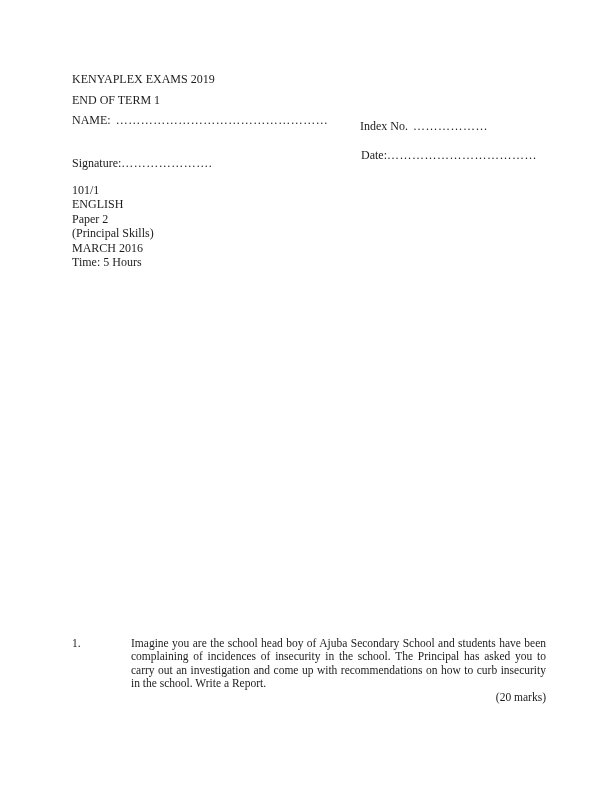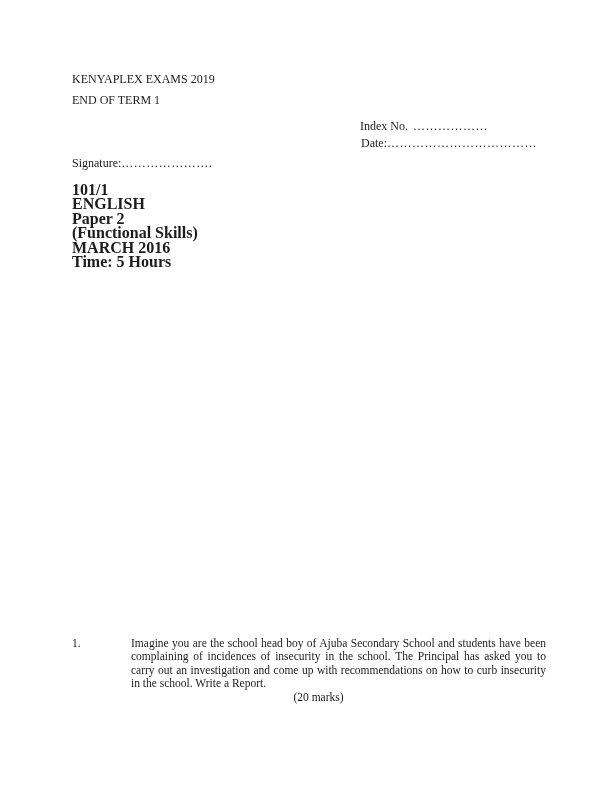--- a/index.html
+++ b/index.html
@@ -22,22 +22,22 @@
     font-weight: normal;
     line-height: 14px;
     white-space: nowrap;
   }
   .dots { letter-spacing: 0.5px; }
   .dots.gapped { padding-left: 5px; }
 
   .paper-info {
     left: 72px;
     top: 183px;
-    font-size: 16px;
-    font-weight: bold;
+    font-size: 12px;
+    font-weight: normal;
     line-height: 14.4px;
   }
 
   .question-block {
     left: 72px;
     top: 637px;
     width: 474px;
     display: flex;
     align-items: flex-start;
     font-size: 11.5px;
@@ -48,50 +48,53 @@
     flex: 0 0 19px;
   }
   .q-body {
     width: 455px;
   }
   .q-text {
     text-align: justify;
     margin-left: 40px;
   }
   .q-marks {
-    text-align: center;
+    text-align: right;
   }
 </style>
 </head>
 <body>
 
 <div class="page">
 
   <div class="abs bold-line" style="left:72px; top:72px;">KENYAPLEX EXAMS 2019</div>
 
   <div class="abs bold-line" style="left:72px; top:93px;">END OF TERM 1</div>
 
+  <div class="abs bold-line" style="left:72px; top:113px;">
+    <span>NAME:</span><span class="dots gapped">……………………………………………</span>
+  </div>
 
   <div class="abs bold-line" style="left:360px; top:119px;">
     <span>Index No.</span><span class="dots gapped">………………</span>
   </div>
 
   <div class="abs bold-line" style="left:72px; top:156px;">
     <span>Signature:</span><span class="dots">………………….</span>
   </div>
 
-  <div class="abs bold-line" style="left:361px; top:136px;text-align:center;">
+  <div class="abs bold-line" style="left:361px; top:148px;text-align:center;">
     <span>Date:</span><span class="dots">………………………………</span>
   </div>
 
   <div class="abs paper-info">
     <div>101/1</div>
     <div>ENGLISH</div>
     <div>Paper 2</div>
-    <div>(Functional Skills)</div>
+    <div>(Principal Skills)</div>
     <div>MARCH 2016</div>
     <div>Time: 5 Hours</div>
   </div>
 
   <div class="abs question-block">
     <div class="q-number">1.</div>
     <div class="q-body">
       <div class="q-text">Imagine you are the school head boy of Ajuba Secondary School and students have been complaining of incidences of insecurity in the school.  The Principal has asked you to carry out an investigation and come up with recommendations on how to curb insecurity in the school.  Write a Report.</div>
       <div class="q-marks">(20 marks)</div>
     </div>

